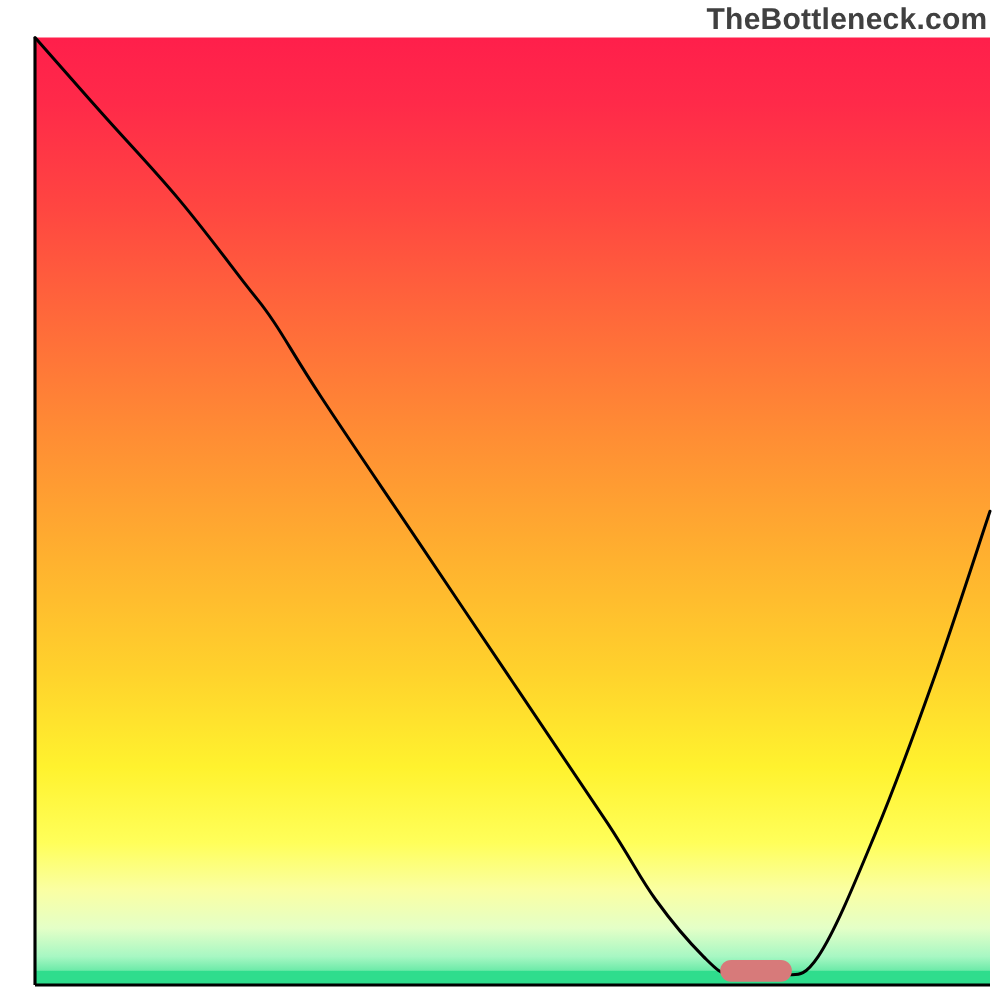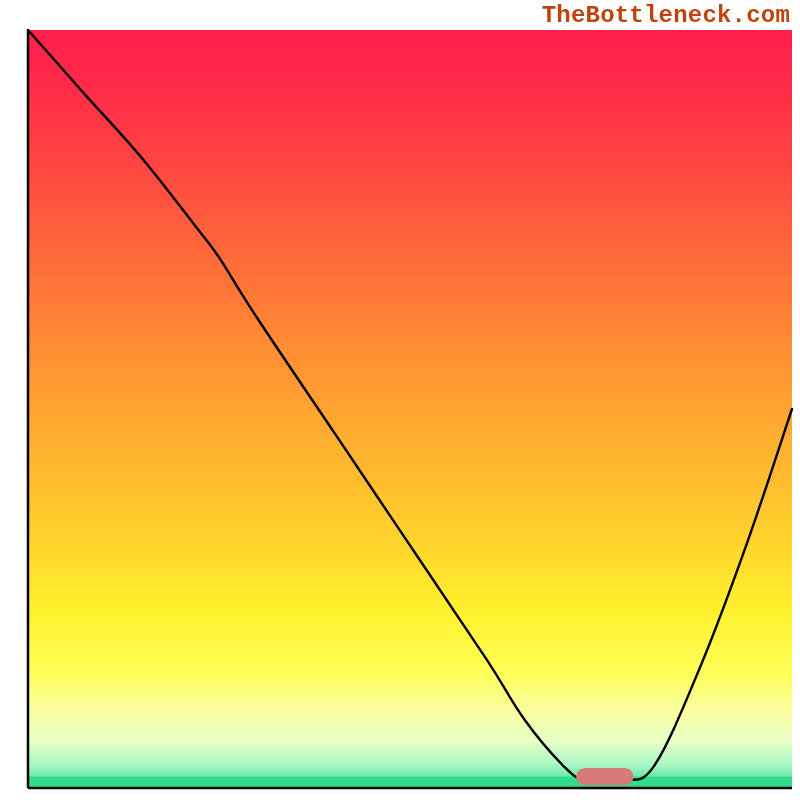--- a/index.html
+++ b/index.html
@@ -15,24 +15,23 @@
     position: relative;
     width: 800px;
     height: 800px;
   }
   .watermark {
     position: absolute;
     top: 2px;
     right: 10px;
     font-size: 24px;
     font-weight: 600;
-    color: #c2410c;
+    color: #404040;
     letter-spacing: 0.2px;
     user-select: none;
-    font-family: Liberation Mono, monospace;
   }
   svg {
     display: block;
   }
 </style>
 </head>
 <body>
 
 <div class="stage">
   <div class="watermark">TheBottleneck.com</div>

